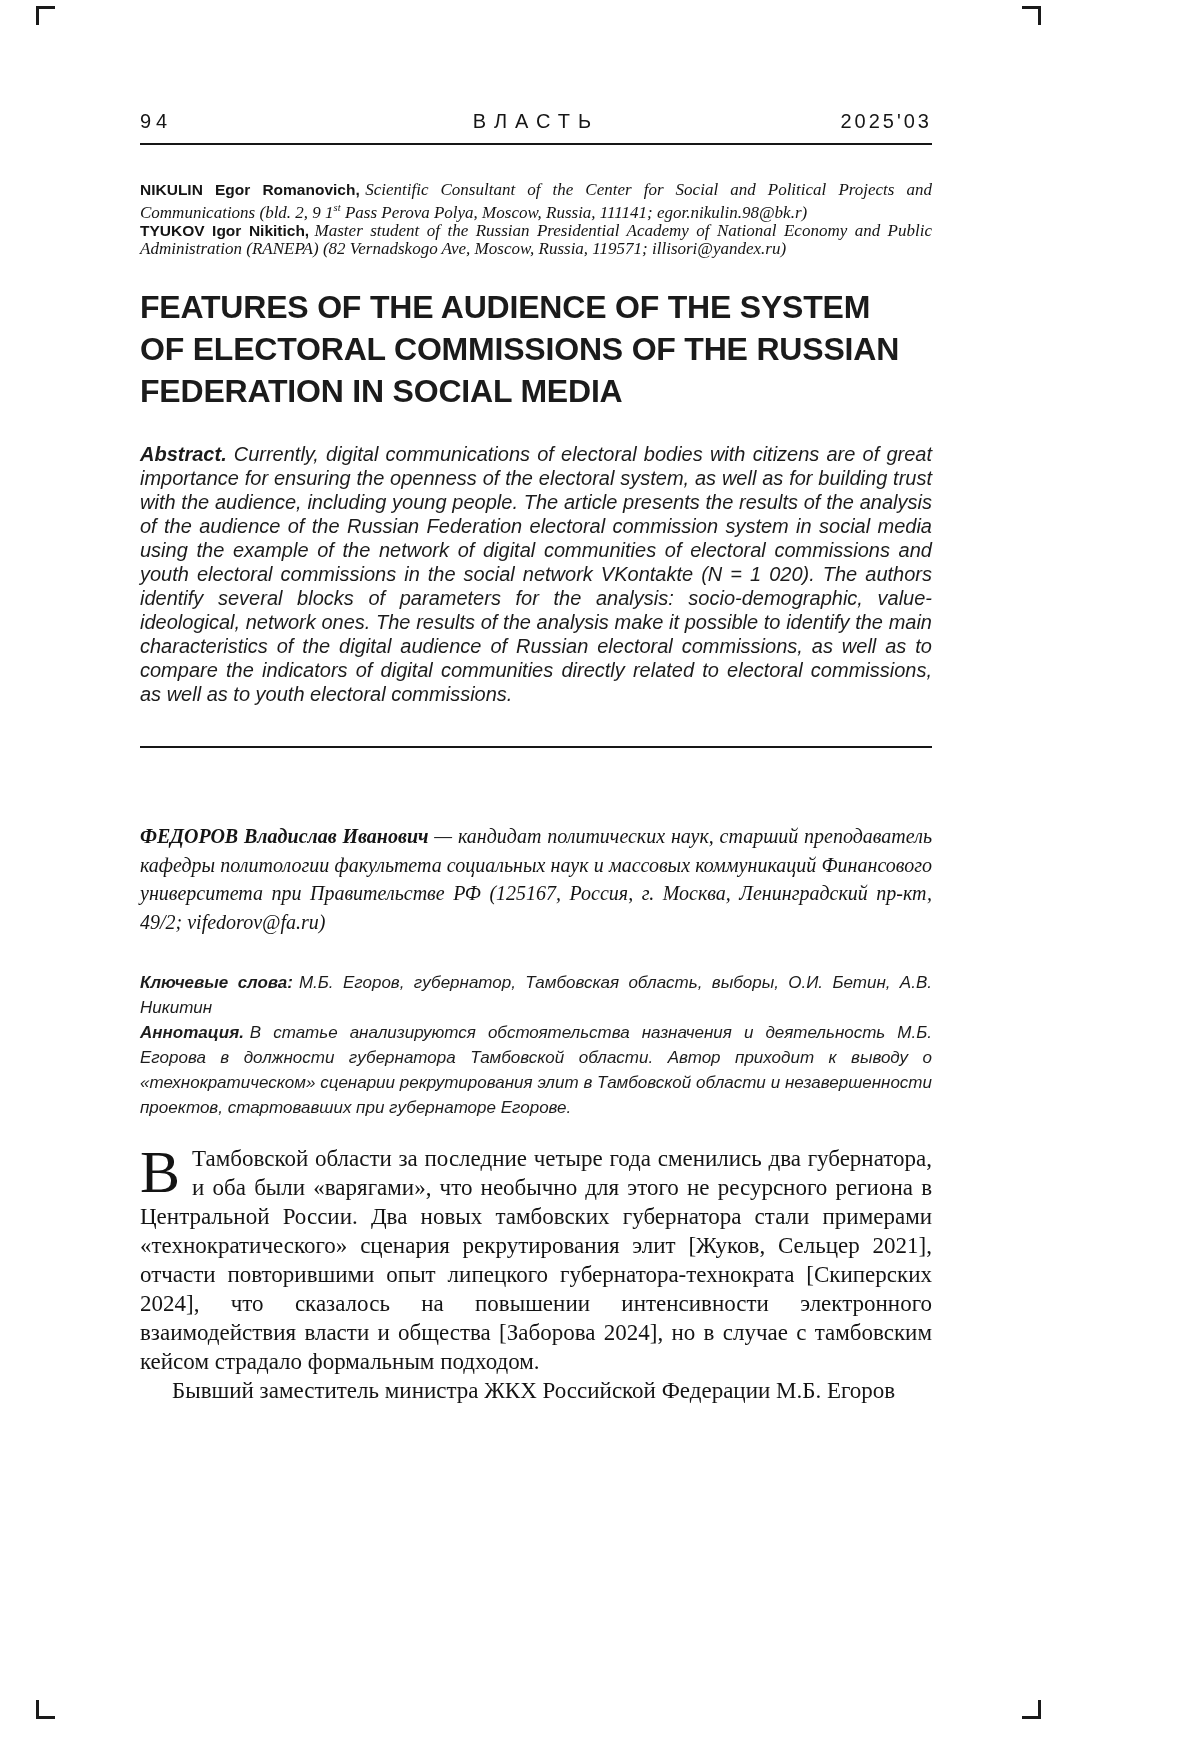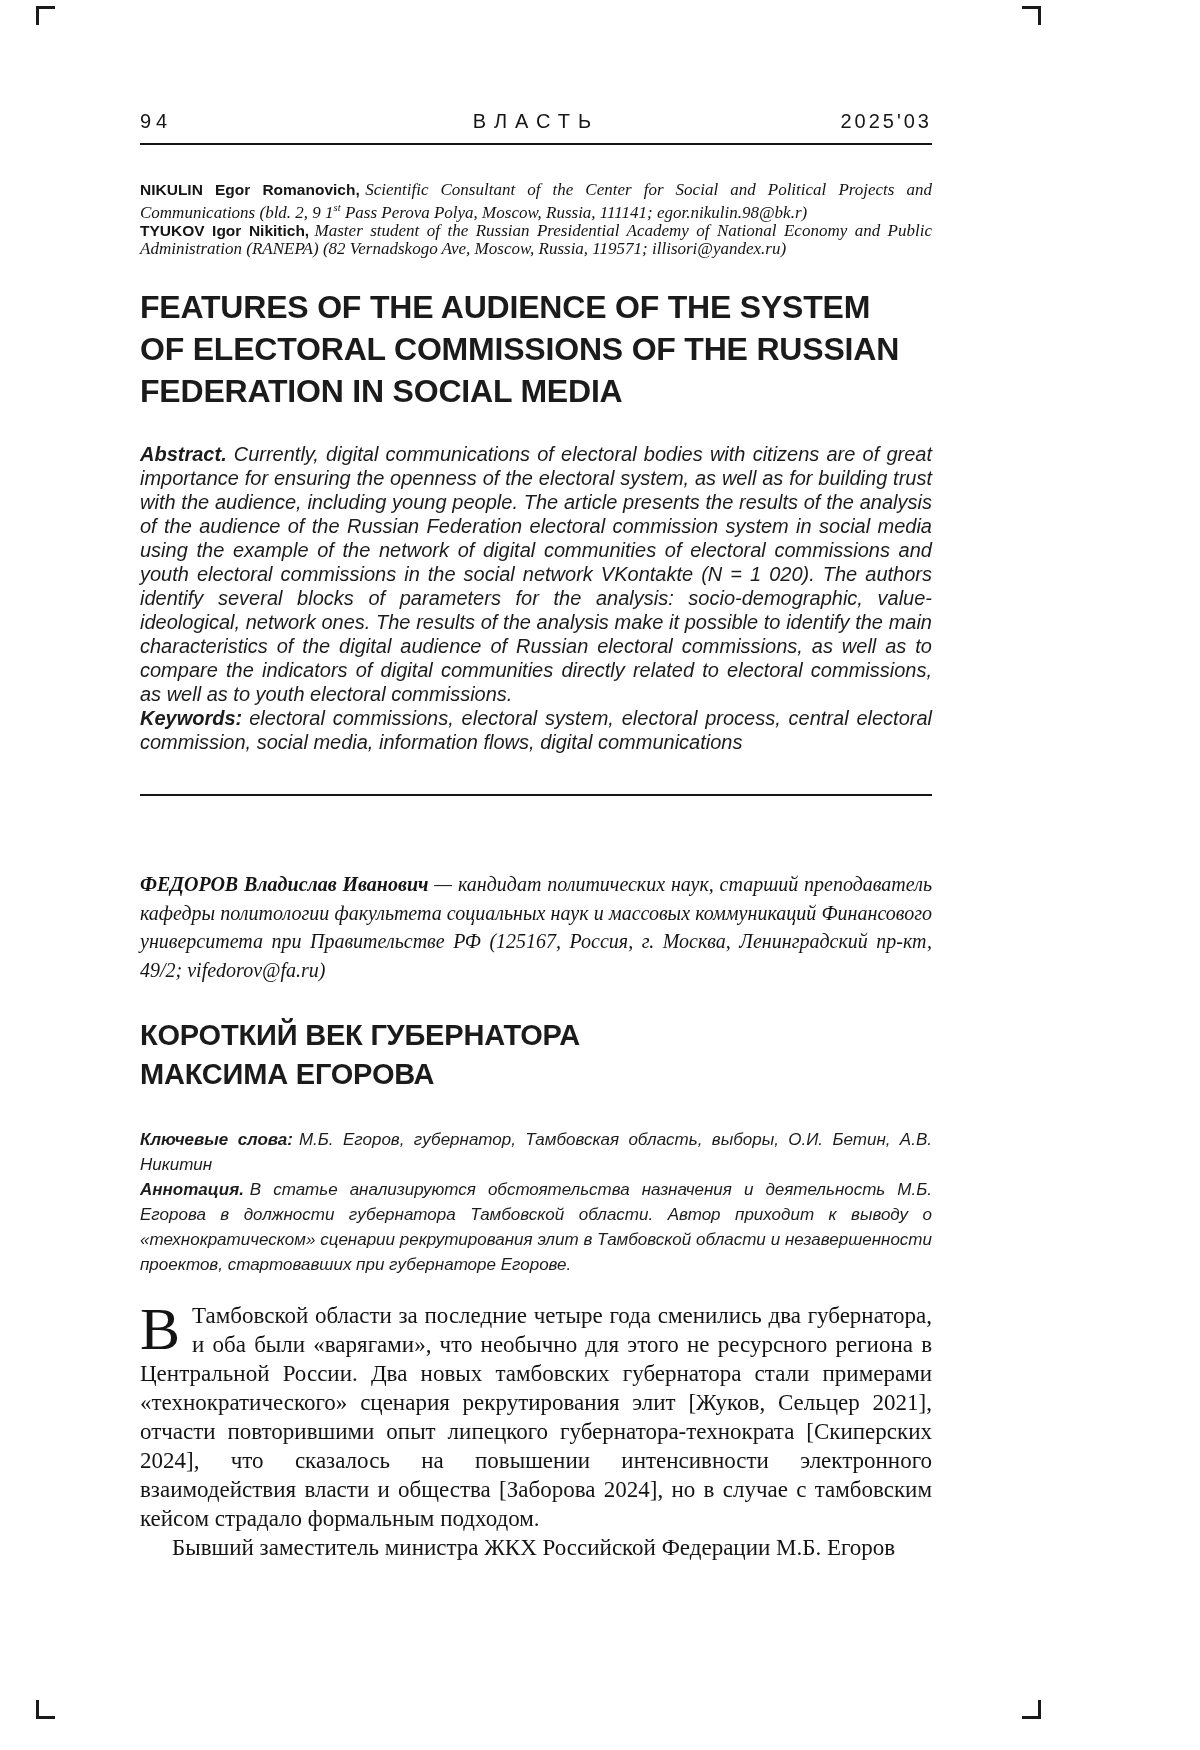--- a/index.html
+++ b/index.html
@@ -114,35 +114,30 @@
     </div>
 
     <h1 class="title-en">FEATURES OF THE AUDIENCE OF THE SYSTEM
 OF ELECTORAL COMMISSIONS OF THE RUSSIAN
 FEDERATION IN SOCIAL MEDIA</h1>
 
     <div class="abstract-block">
       <p>
         <span class="lbl">Abstract.</span><span>Currently, digital communications of electoral bodies with citizens are of great importance for ensuring the openness of the electoral system, as well as for building trust with the audience, including young people. The article presents the results of the analysis of the audience of the Russian Federation electoral commission system in social media using the example of the network of digital communities of electoral commissions and youth electoral commissions in the social network VKontakte (N = 1 020). The authors identify several blocks of parameters for the analysis: socio-demographic, value-ideological, network ones. The results of the analysis make it possible to identify the main characteristics of the digital audience of Russian electoral commissions, as well as to compare the indicators of digital communities directly related to electoral commissions, as well as to youth electoral commissions.</span>
       </p>
-      <p>
-        <span class="lbl">Keywords:</span><span>electoral commissions, electoral system, electoral process, central electoral commission, social media, information flows, digital communications</span>
-      </p>
     </div>
 
     <hr class="divider">
 
     <div class="authors-ru">
       <p>
         <span class="author-name-ru">ФЕДОРОВ Владислав Иванович</span><span> — кандидат политических наук, старший преподаватель кафедры политологии факультета социальных наук и массовых коммуникаций Финансового университета при Правительстве РФ (125167, Россия, г. Москва, Ленинградский пр-кт, 49/2; vifedorov@fa.ru)</span>
       </p>
     </div>
 
-    <h1 class="title-ru">КОРОТКИЙ ВЕК ГУБЕРНАТОРА
-МАКСИМА ЕГОРОВА</h1>
 
     <div class="annotation-block">
       <p>
         <span class="lbl">Ключевые слова:</span><span>М.Б. Егоров, губернатор, Тамбовская область, выборы, О.И. Бетин, А.В. Никитин</span>
       </p>
       <p>
         <span class="lbl">Аннотация.</span><span>В статье анализируются обстоятельства назначения и деятельность М.Б. Егорова в должности губернатора Тамбовской области. Автор приходит к выводу о «технократическом» сценарии рекрутирования элит в Тамбовской области и незавершенности проектов, стартовавших при губернаторе Егорове.</span>
       </p>
     </div>
 

